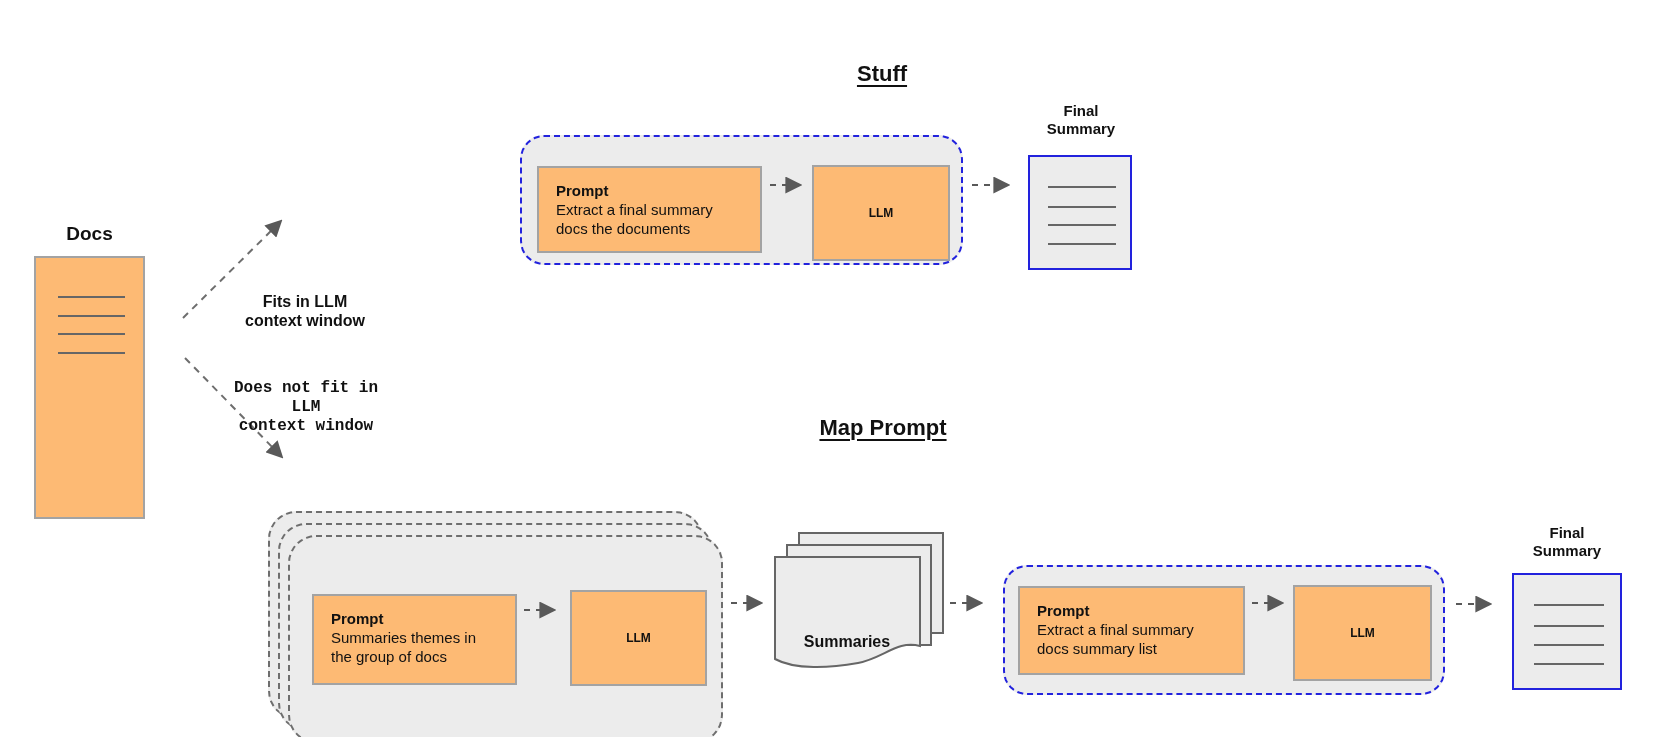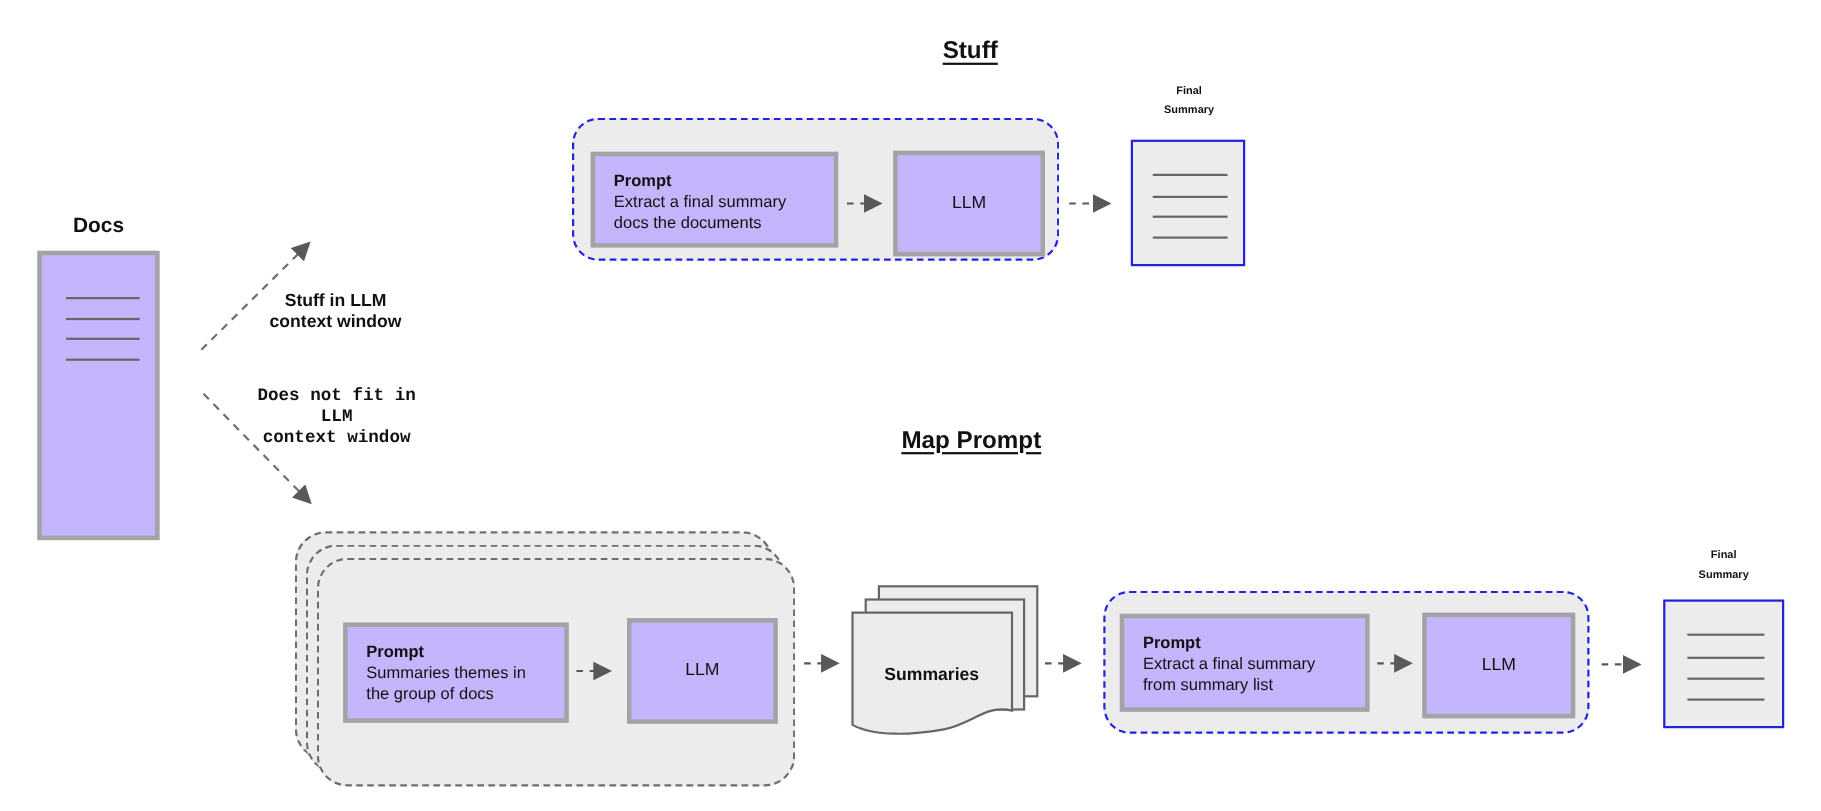--- a/index.html
+++ b/index.html
@@ -1,53 +1,53 @@
 <!DOCTYPE html>
 <html><head>
 <meta charset="utf-8">
 <style>
   html,body{margin:0;padding:0;background:#ffffff;}
   .canvas{
     position:relative;width:1655px;height:737px;background:#ffffff;
     font-family:"Liberation Sans", sans-serif;color:#111;overflow:hidden;
   }
-  .abs{position:absolute;box-sizing:border-box;}
-  .shape{background:#c4b5fd;border:4px solid #a3a3a3;}
+  .abs{position:absolute;box-sizing:border-box;margin-top:28px;}
+  .shape{background:#fdba74;border:2px solid #a3a3a3;}
   .blue-group{background:#ececec;border:2px dashed #2222dd;border-radius:24px;z-index:1;}
   .stack-rect{background:#ececec;border:2px dashed #6e6e6e;border-radius:28px;z-index:1;}
   .label{font-weight:bold;text-align:center;z-index:4;line-height:19px;}
   .section-title{
     font-size:22px;font-weight:bold;text-align:center;z-index:4;
     text-decoration:underline;text-decoration-thickness:2px;text-underline-offset:4px;
   }
   .prompt-box{padding:13px 17px;font-size:15px;line-height:19px;z-index:2;}
   .prompt-box .ptitle{font-weight:bold;}
-  .llm-box{display:flex;align-items:center;justify-content:center;font-weight:normal;font-size:16px;z-index:2;}
+  .llm-box{display:flex;align-items:center;justify-content:center;font-weight:bold;font-size:12px;z-index:2;}
   .doc{background:#ececec;border:2px solid #2222dd;z-index:2;}
   .doc-line{position:absolute;height:0;border-top:2px solid #666666;}
   .svg-layer{position:absolute;left:0;top:0;z-index:3;pointer-events:none;}
-  .two-line{font-size:10px;line-height:18px;}
+  .two-line{font-size:15px;line-height:18px;}
   .branch-label{font-size:16px;line-height:19px;}
 </style>
 </head>
 <body>
 
 <div class="canvas">
 
   <div class="abs label" style="left:34px;top:196px;width:111px;font-size:19px;">Docs</div>
 
   <div class="abs shape" style="left:34px;top:228px;width:111px;height:263px;">
     <div class="doc-line" style="left:22px;top:38px;width:67px;"></div>
     <div class="doc-line" style="left:22px;top:57px;width:67px;"></div>
     <div class="doc-line" style="left:22px;top:75px;width:67px;"></div>
     <div class="doc-line" style="left:22px;top:94px;width:67px;"></div>
   </div>
 
   <div class="abs label branch-label" style="left:230px;top:264px;width:150px;">
-    <div>Stuff in LLM</div>
+    <div>Fits in LLM</div>
     <div>context window</div>
   </div>
   <div class="abs label branch-label" style="left:225px;top:351px;width:162px;font-family:Liberation Mono, monospace;">
     <div>Does not fit in LLM</div>
     <div>context window</div>
   </div>
 
   <div class="abs section-title" style="left:818px;top:33px;width:128px;">Stuff</div>
 
   <div class="abs blue-group" style="left:520px;top:107px;width:443px;height:130px;"></div>
@@ -90,21 +90,21 @@
     <span>LLM</span>
   </div>
 
   <div class="abs label" style="left:787px;top:604px;width:120px;font-size:16px;">Summaries</div>
 
   <div class="abs blue-group" style="left:1003px;top:537px;width:442px;height:130px;"></div>
 
   <div class="abs shape prompt-box" style="left:1018px;top:558px;width:227px;height:89px;">
     <div class="ptitle">Prompt</div>
     <div>Extract a final summary</div>
-    <div>from summary list</div>
+    <div>docs summary list</div>
   </div>
 
   <div class="abs shape llm-box" style="left:1293px;top:557px;width:139px;height:96px;">
     <span>LLM</span>
   </div>
 
   <div class="abs label two-line" style="left:1517px;top:496px;width:100px;">
     <div>Final</div>
     <div>Summary</div>
   </div>

